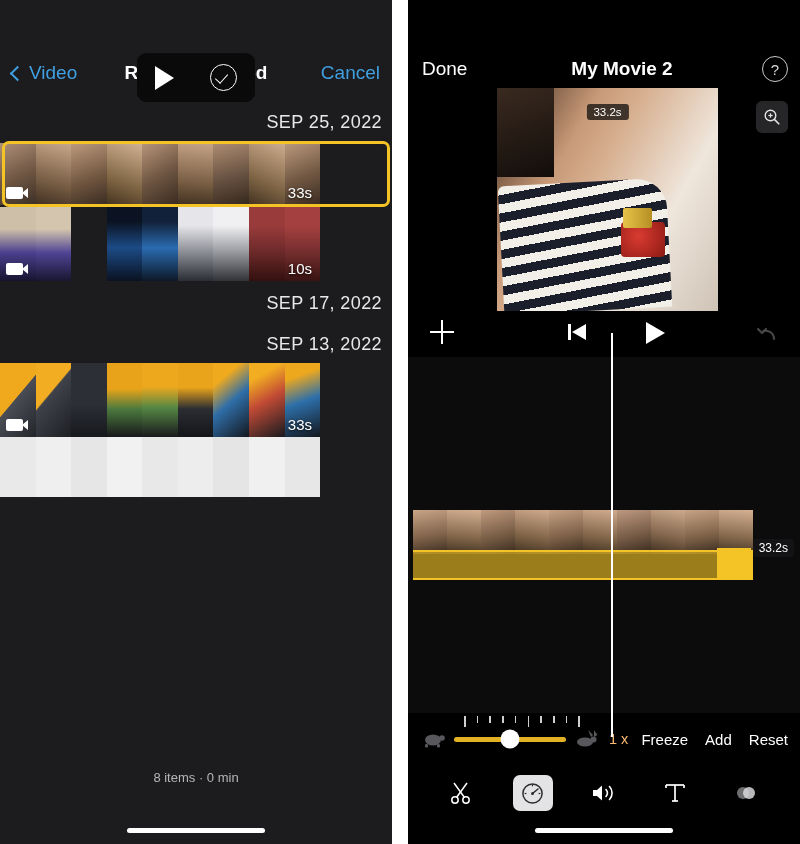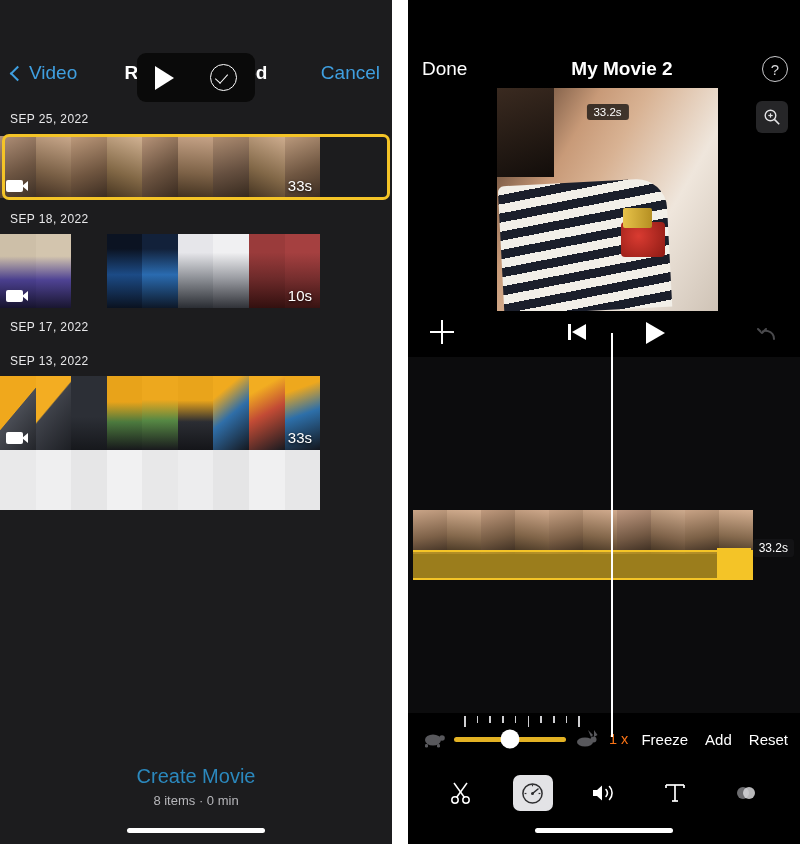--- a/index.html
+++ b/index.html
@@ -39,22 +39,23 @@
     margin-right:2px;
   }
   .nav-title {
     position:absolute; left:0; right:0; bottom:16px;
     text-align:center; color:#fff; font-size:19px; font-weight:bold;
     pointer-events:none;
   }
   .nav-cancel { margin-left:auto; color:#3f9fe0; font-size:19px; }
 
   .date-hdr {
-    color:#e8e8ea; font-size:12px; letter-spacing:.4px;
+    color:#e8e8ea; font-size:18px; letter-spacing:.4px;
     padding:12px 10px 8px 10px;
+    text-align:right;
   }
 
   .clip-row { position:relative; width:320px; overflow:hidden; }
   .strip { display:flex; width:100%; height:100%; }
   .strip > div { flex:1 1 0; height:100%; }
 
   .dur {
     position:absolute; right:8px; bottom:4px;
     color:#fff; font-size:15px; font-weight:500;
     text-shadow:0 1px 3px rgba(0,0,0,.85);
@@ -203,21 +204,21 @@
   .sb-ticks span.tall{ height:11px; }
   .turtle,.rabbit{ width:26px;height:18px; flex:0 0 auto; }
   .track{
     position:relative; flex:0 0 112px; height:5px;
     background:#e3b224; border-radius:3px; margin:0 8px;
   }
   .thumb{
     position:absolute; left:50%; top:50%; transform:translate(-50%,-50%);
     width:19px;height:19px;border-radius:50%;background:#fff;
   }
-  .rate{ color:#f97316; font-size:14.5px; margin-left:9px; }
+  .rate{ color:#fdba74; font-size:14.5px; margin-left:9px; }
   .sb-actions{ margin-left:auto; display:flex; gap:17px; }
   .sb-actions span{ color:#fff; font-size:15px; }
 
   .tool-bar{
     position:absolute; left:0; right:0; bottom:0; height:79px;
     background:#000; display:flex; align-items:flex-start;
     justify-content:space-around; padding:10px 18px 0 18px;
   }
   .tool{ width:40px;height:36px;display:flex;align-items:center;justify-content:center;border-radius:7px; }
   .tool.active{ background:#e3e3e6; }
@@ -258,21 +259,20 @@
           <div style="background:linear-gradient(158deg,#bb9a7d,#6f5641 56%,#3b2c21)"></div>
         </div>
         <div class="camicon"></div>
         <div class="dur">33s</div>
       </div>
       <div class="sel-border"></div>
     </div>
 
 
 
-    <div class="date-hdr">SEP 18, 2022</div>
     <div class="clip-row" style="height:74px">
       <div class="strip">
         <div style="background:linear-gradient(180deg,#cdbfa8 30%,#4a3f8e 62%,#17142e)"></div>
         <div style="background:linear-gradient(180deg,#d3c5ae 30%,#4f4394 62%,#191630)"></div>
         <div style="background:linear-gradient(180deg,#c8ba a3 30%,#463b88 62%,#15122b)"></div>
         <div style="background:linear-gradient(180deg,#0b1322 20%,#1c4b86 55%,#0a1220)"></div>
         <div style="background:linear-gradient(180deg,#12213a 20%,#2a6bb0 55%,#0d1828)"></div>
         <div style="background:linear-gradient(180deg,#e6e6ea 25%,#8d9096 60%,#2a2d33)"></div>
         <div style="background:linear-gradient(180deg,#f0f0f2 25%,#9a9ca2 60%,#303238)"></div>
         <div style="background:linear-gradient(180deg,#9a3b3b 25%,#6d2a2a 60%,#33100f)"></div>
@@ -314,21 +314,20 @@
         <div style="background:#e7e7e8"></div>
       </div>
     </div>
 
     <div class="sel-pop">
       <div class="tri"></div>
       <div class="chk"></div>
     </div>
 
     <div class="create-bar">
-      <div class="create-title">Create Movie</div>
       <div class="create-sub">8 items · 0 min</div>
       <div class="home-ind"></div>
     </div>
   </div>
 
   <div class="gap"></div>
 
   <div class="panel-right">
 
     <div class="r-nav">

